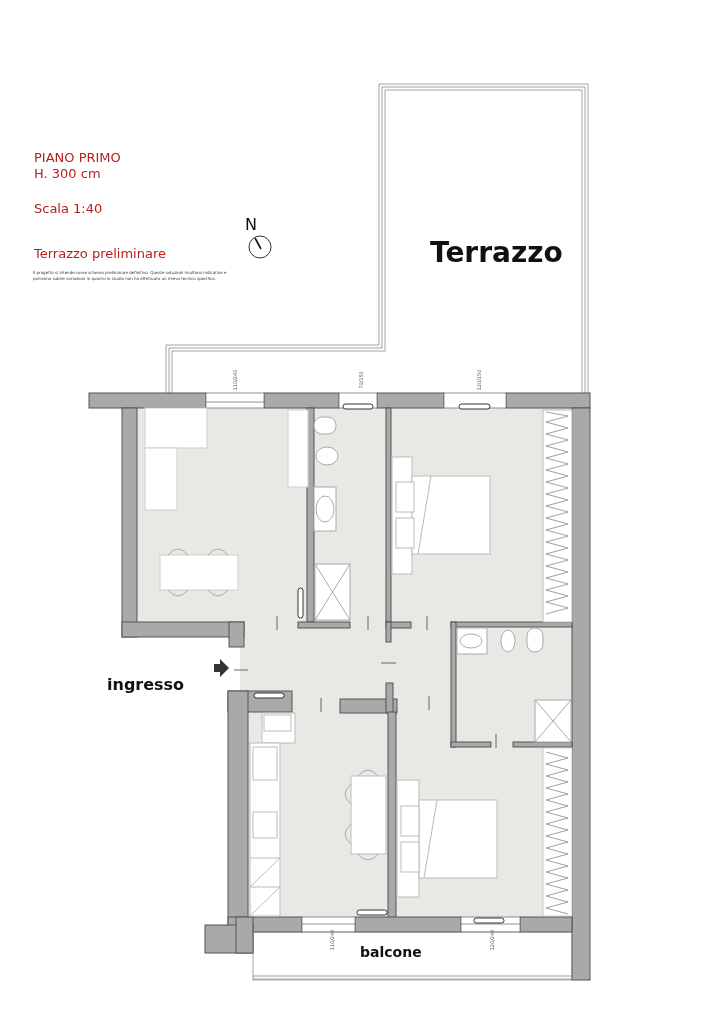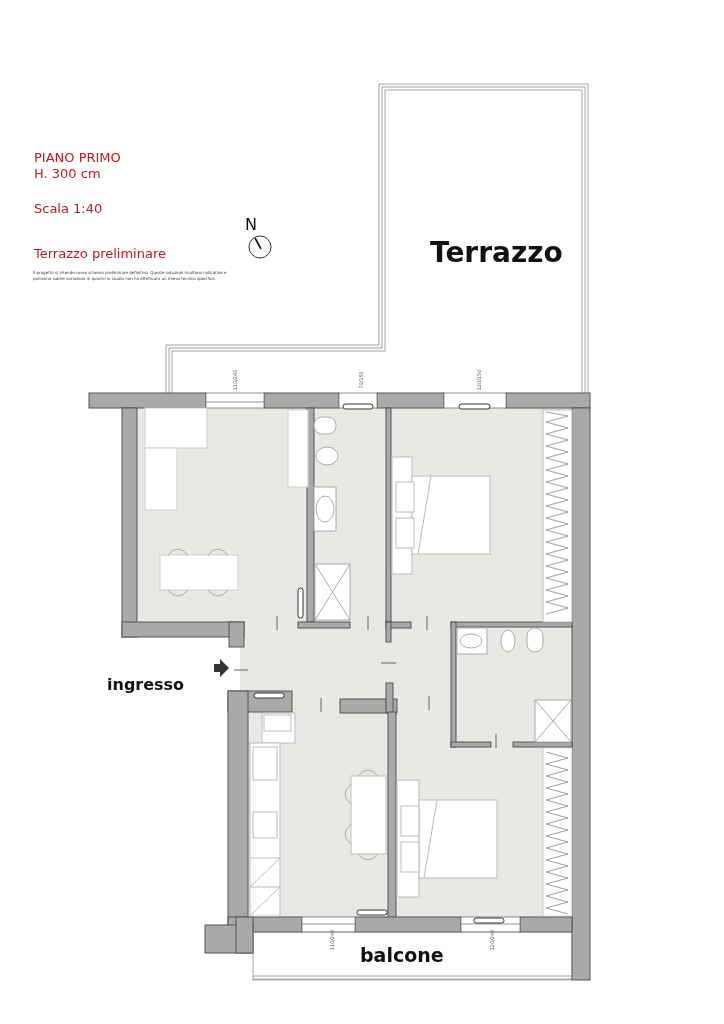--- a/index.html
+++ b/index.html
@@ -193,13 +193,13 @@
   <div style="position:absolute;left:352px;top:377px;font-size:5px;transform:rotate(-90deg);color:#555;"><span>70</span>/<span>150</span></div>
   <div style="position:absolute;left:469px;top:377px;font-size:5px;transform:rotate(-90deg);color:#555;"><span>120</span>/<span>150</span></div>
   <div style="position:absolute;left:322px;top:937px;font-size:5px;transform:rotate(-90deg);color:#555;"><span>110</span>/<span>240</span></div>
   <div style="position:absolute;left:482px;top:937px;font-size:5px;transform:rotate(-90deg);color:#555;"><span>120</span>/<span>240</span></div>
 </div>
 
 <div class="lbl" style="left:245px;top:215px;font-size:16px;font-weight:normal;">N</div>
 
 <div class="lbl" style="left:430px;top:236px;font-size:28px;">Terrazzo</div>
 <div class="lbl" style="left:107px;top:655px;font-size:16px;margin-top:20px;">ingresso</div>
-<div class="lbl" style="left:360px;top:944px;font-size:19px;">balcone</div>
+<div class="lbl" style="left:360px;top:944px;font-size:14px;">balcone</div>
 
 </body></html>

